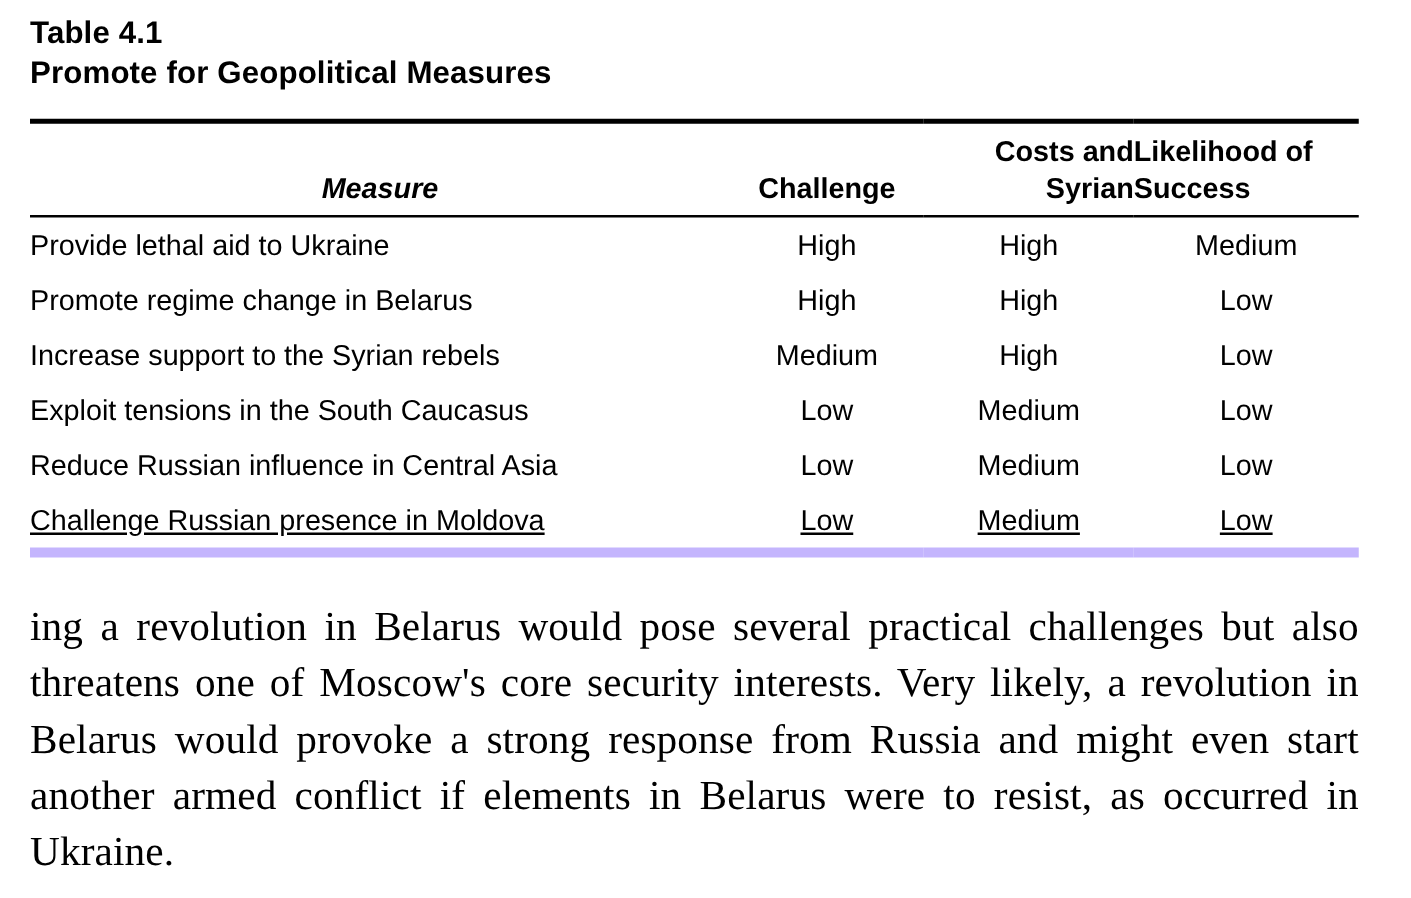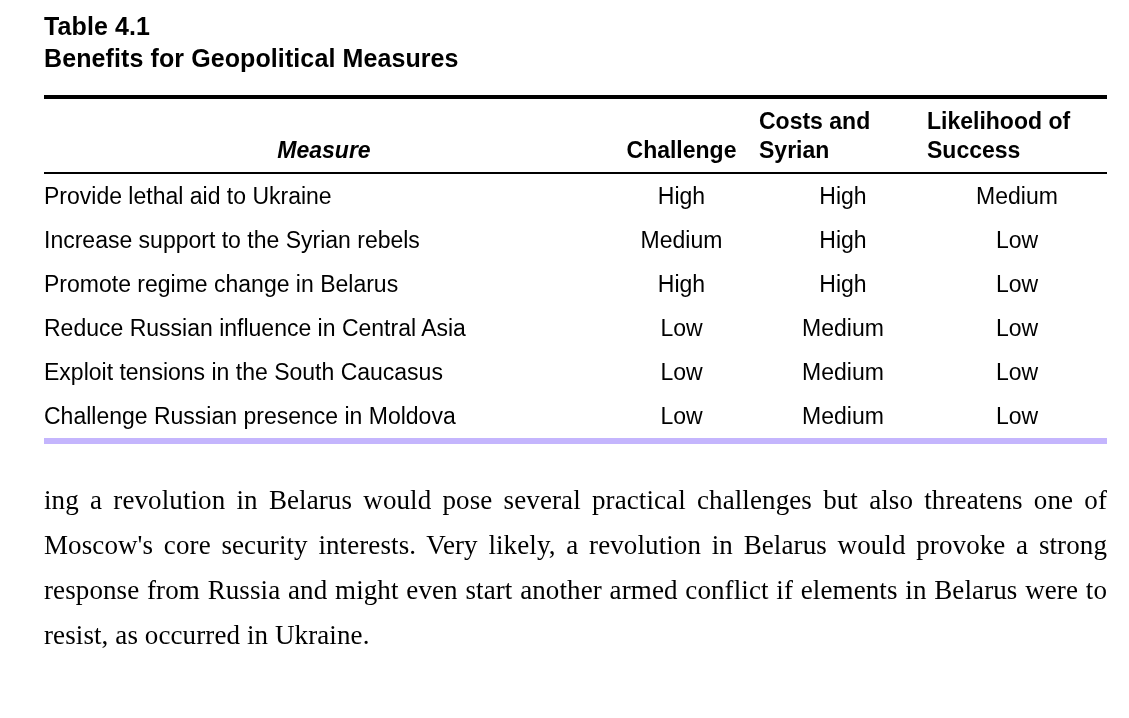--- a/index.html
+++ b/index.html
@@ -12,21 +12,21 @@
     height: 718px;
     font-family: "Liberation Serif", serif;
     color: #000000;
     overflow: hidden;
   }
   .page {
     position: relative;
     width: 1129px;
     height: 718px;
     box-sizing: border-box;
-    padding: 10px 32px 0 44px;
+    padding: 10px 32px 0 24px;
   }
   .table-caption {
     font-family: "Liberation Sans", sans-serif;
     font-weight: bold;
     font-size: 25px;
     line-height: 32px;
     letter-spacing: 0.1px;
   }
   .caption-line {
     display: block;
@@ -52,61 +52,62 @@
     text-align: center;
     width: 560px;
     padding-left: 2px;
     font-style: italic;
   }
   th.col-benefits {
     text-align: center;
     width: 155px;
   }
   th.col-costs {
-    text-align: left;
+    text-align: right;
     width: 168px;
   }
   th.col-likelihood {
     text-align: left;
     width: 180px;
   }
   table.findings tbody td {
     font-size: 23px;
     line-height: 28px;
     padding: 8px 0 8px 0;
   }
   td.measure {
     text-align: left;
     padding-left: 2px;
     margin-top: 45px;
   }
   td.val {
     text-align: center;
   }
   table.findings tbody tr:last-child {
-    border-bottom: 6px solid #c4b5fd;
+    border-bottom: 8px solid #c4b5fd;
+    text-decoration: underline;
   }
   .body-text {
     margin-top: 34px;
     font-family: "Liberation Serif", serif;
-    font-size: 27px;
+    font-size: 33px;
     line-height: 45px;
     text-align: justify;
     width: 1063px;
     letter-spacing: 0.1px;
   }
 </style>
 </head>
 <body>
 
 <div class="page">
 
   <div class="table-caption">
     <span class="caption-line">Table 4.1</span>
-    <span class="caption-line">Benefits for Geopolitical Measures</span>
+    <span class="caption-line">Promote for Geopolitical Measures</span>
   </div>
 
   <table class="findings">
     <thead>
       <tr class="head-row">
         <th class="col-measure">Measure</th>
         <th class="col-benefits">Challenge</th>
         <th class="col-costs">
           <span>Costs and</span><br>
           <span>Syrian</span>
@@ -118,39 +119,39 @@
       </tr>
     </thead>
     <tbody>
       <tr>
         <td class="measure">Provide lethal aid to Ukraine</td>
         <td class="val">High</td>
         <td class="val">High</td>
         <td class="val">Medium</td>
       </tr>
       <tr>
+        <td class="measure">Promote regime change in Belarus</td>
+        <td class="val">High</td>
+        <td class="val">High</td>
+        <td class="val">Low</td>
+      </tr>
+      <tr>
         <td class="measure">Increase support to the Syrian rebels</td>
         <td class="val">Medium</td>
         <td class="val">High</td>
         <td class="val">Low</td>
       </tr>
       <tr>
-        <td class="measure">Promote regime change in Belarus</td>
-        <td class="val">High</td>
-        <td class="val">High</td>
-        <td class="val">Low</td>
-      </tr>
-      <tr>
-        <td class="measure">Reduce Russian influence in Central Asia</td>
+        <td class="measure">Exploit tensions in the South Caucasus</td>
         <td class="val">Low</td>
         <td class="val">Medium</td>
         <td class="val">Low</td>
       </tr>
       <tr>
-        <td class="measure">Exploit tensions in the South Caucasus</td>
+        <td class="measure">Reduce Russian influence in Central Asia</td>
         <td class="val">Low</td>
         <td class="val">Medium</td>
         <td class="val">Low</td>
       </tr>
       <tr>
         <td class="measure">Challenge Russian presence in Moldova</td>
         <td class="val">Low</td>
         <td class="val">Medium</td>
         <td class="val">Low</td>
       </tr>

